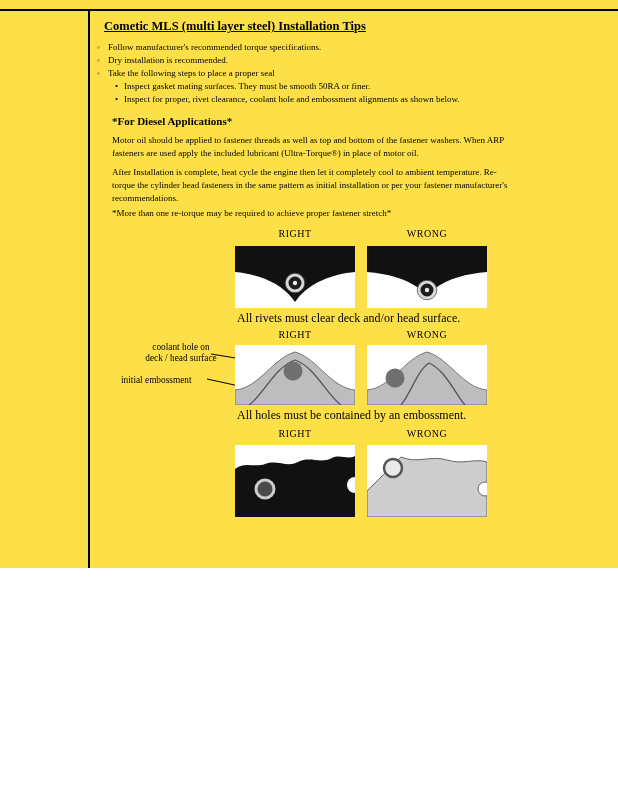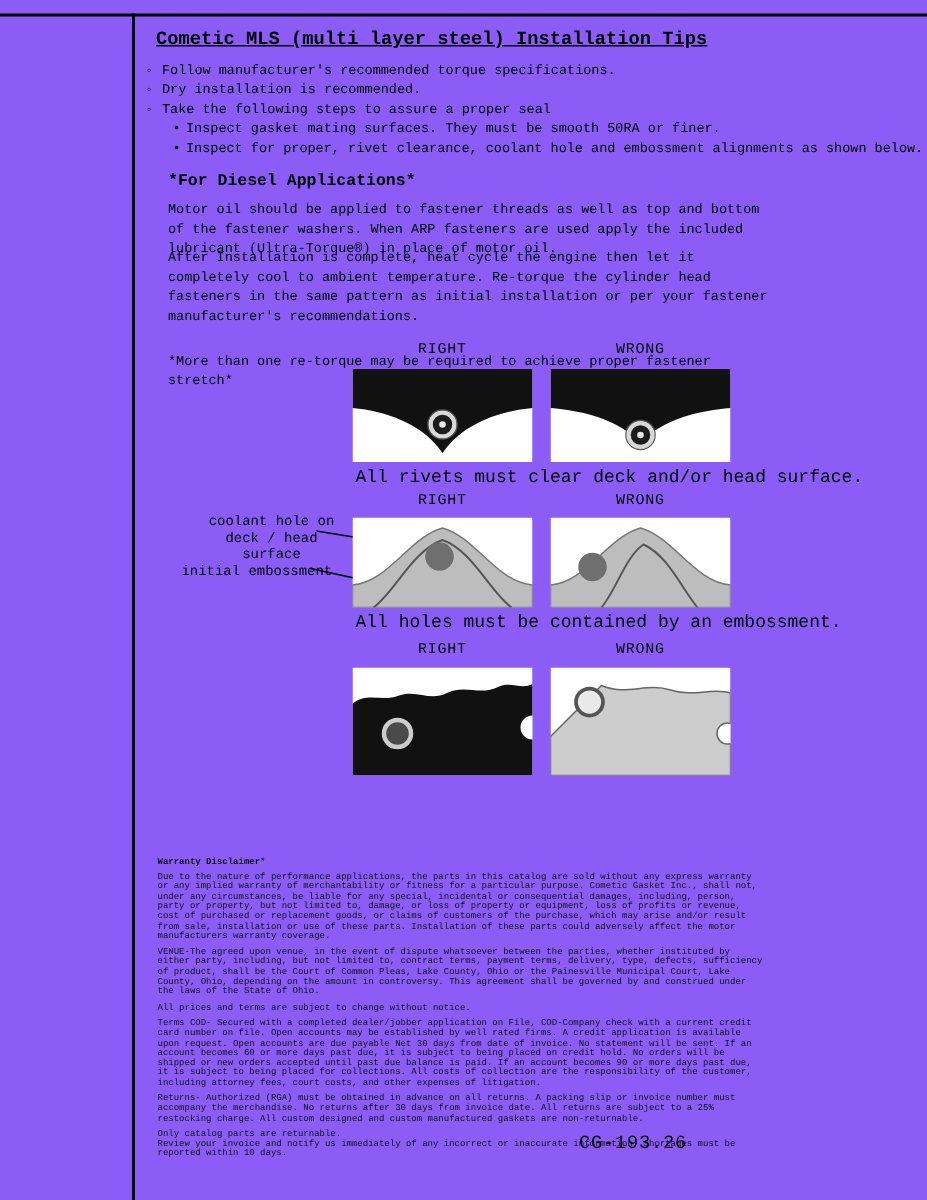--- a/index.html
+++ b/index.html
@@ -1,37 +1,37 @@
 <!DOCTYPE html>
 <html><head>
 <meta charset="utf-8">
 <style>
   html, body { margin:0; padding:0; background:#ffffff; }
   .page {
-    position:relative; width:618px; height:800px; background:#8b5cf6;
-    font-family:Liberation Mono, monospace; color:#000; overflow:hidden;
+    position:relative; width:618px; height:568px; background:#fde047;
+    font-family:Liberation Serif, serif; color:#000; overflow:hidden;
   }
   .abs { position:absolute; }
   .border-top { left:0; top:9px; width:618px; height:2px; background:#000; }
   .border-left { left:88px; top:9px; width:2px; height:791px; background:#000; }
 
   .title { left:104px; top:19px; font-size:12.5px; font-weight:bold;
            text-decoration:underline; margin:0; }
 
   .tips { left:97px; top:41px; font-size:9px; line-height:13px; }
   .tip { display:flex; align-items:baseline; }
   .tip .mk { display:inline-block; width:11px; font-size:8px; }
   .tip.sub { padding-left:18px; }
   .tip.sub .mk { width:9px; font-size:9px; }
 
   .diesel-heading { left:112px; top:115px; font-size:11px; font-weight:bold; margin:0; }
   .para { left:112px; width:400px; font-size:9px; line-height:13px; margin:0; }
   .para1 { top:134px; }
   .para2 { top:166px; }
-  .note  { top:207px;margin-top:28px; }
+  .note  { top:207px; }
 
   .dlabel { width:120px; text-align:center; font-size:10px; letter-spacing:0.5px; }
   .r1-label-right { left:235px; top:228px; } .r1-label-wrong { left:367px; top:228px; }
   .r1-img-right   { left:235px; top:246px; } .r1-img-wrong   { left:367px; top:246px; }
   .r1-caption     { left:237px; top:312px; }
   .r2-label-right { left:235px; top:329px; } .r2-label-wrong { left:367px; top:329px; }
   .r2-img-right   { left:235px; top:345px; } .r2-img-wrong   { left:367px; top:345px; }
   .r2-caption     { left:237px; top:409px; }
   .r3-label-right { left:235px; top:428px; } .r3-label-wrong { left:367px; top:428px; }
   .r3-img-right   { left:235px; top:445px; } .r3-img-wrong   { left:367px; top:445px; }
@@ -66,21 +66,21 @@
     <div class="tip">
       <span class="mk">◦</span>
       <span>Follow manufacturer's recommended torque specifications.</span>
     </div>
     <div class="tip">
       <span class="mk">◦</span>
       <span>Dry installation is recommended.</span>
     </div>
     <div class="tip">
       <span class="mk">◦</span>
-      <span>Take the following steps to assure a proper seal</span>
+      <span>Take the following steps to place a proper seal</span>
     </div>
     <div class="tip sub">
       <span class="mk">•</span>
       <span>Inspect gasket mating surfaces.  They must be smooth 50RA or finer.</span>
     </div>
     <div class="tip sub">
       <span class="mk">•</span>
       <span>Inspect for proper, rivet clearance, coolant hole and embossment alignments as shown below.</span>
     </div>
   </div>

